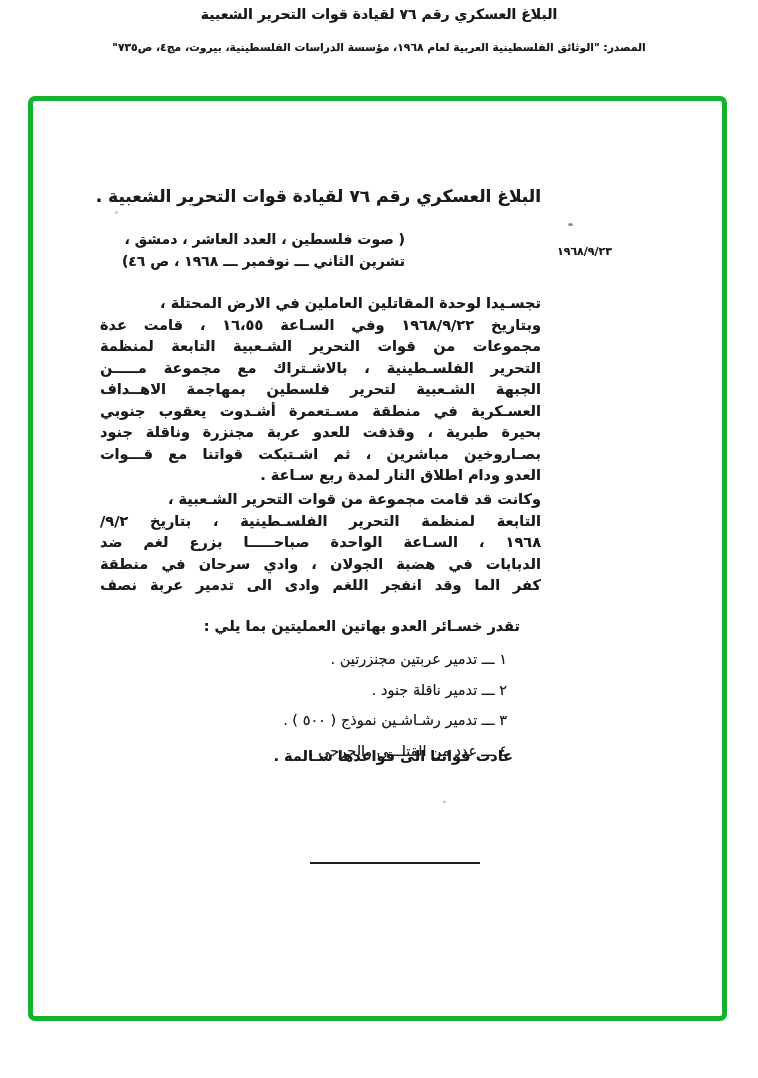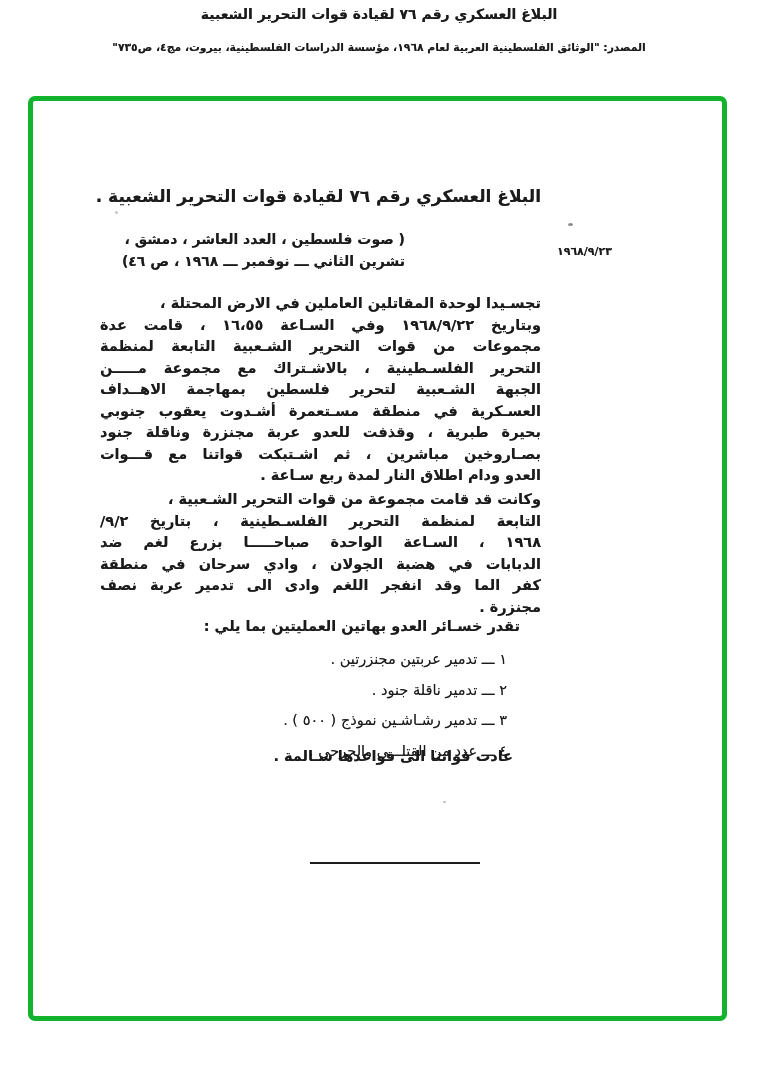--- a/index.html
+++ b/index.html
@@ -103,21 +103,20 @@
   <div class="line just">بصـاروخين مباشرين ، ثم اشـتبكت قواتنا مع قـــوات</div>
   <div class="line right">العدو ودام اطلاق النار لمدة ربع سـاعة .</div>
 </div>
 
 <div id="para2" class="para scan-text">
   <div class="line right">وكانت قد قامت مجموعة من قوات التحرير الشـعبية ،</div>
   <div class="line just">التابعة لمنظمة التحرير الفلسـطينية ، بتاريخ ٩/٢/</div>
   <div class="line just">١٩٦٨ ، السـاعة الواحدة صباحـــــا بزرع لغم ضد</div>
   <div class="line just">الدبابات في هضبة الجولان ، وادي سرحان في منطقة</div>
   <div class="line just">كفر الما وقد انفجر اللغم وادى الى تدمير عربة نصف</div>
-  <div class="line right">مجنزرة .</div>
 </div>
 
 <div class="losses-intro scan-text">تقدر خسـائر العدو بهاتين العمليتين بما يلي :</div>
 
 <div class="losses-list">
   <div class="item scan-text">١ ـــ تدمير عربتين مجنزرتين .</div>
   <div class="item scan-text">٢ ـــ تدمير ناقلة جنود .</div>
   <div class="item scan-text">٣ ـــ تدمير رشـاشـين نموذج ( ٥٠٠ ) .</div>
   <div class="item scan-text">٤ ـــ عدد من القتلـــى والجرحى .</div>
 </div>

